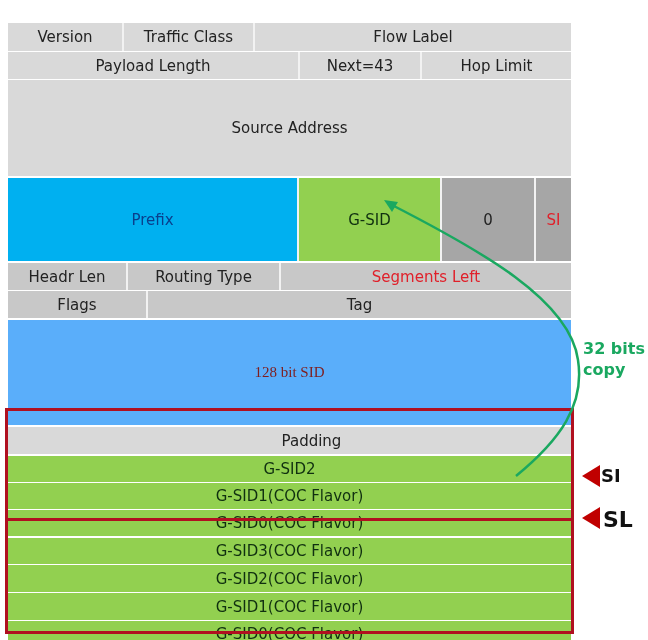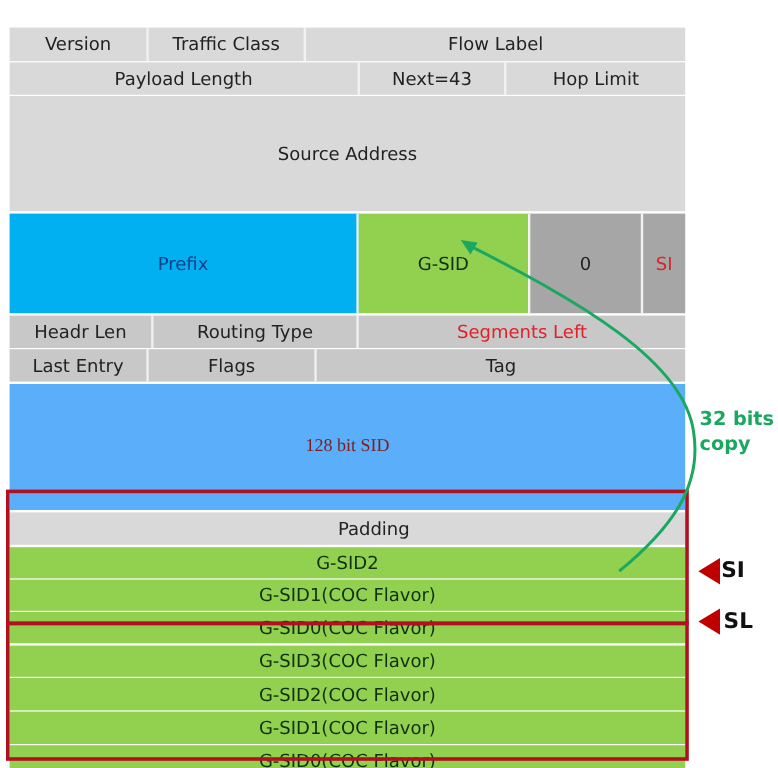--- a/index.html
+++ b/index.html
@@ -42,26 +42,25 @@
 
 <div class="row" style="top:162px;height:83px;">
   <div class="cell cyan" style="width:291px;">Prefix</div>
   <div class="cell green" style="width:143px;">G-SID</div>
   <div class="cell dg" style="width:94px;">0</div>
   <div class="cell dg red-text" style="flex:1;">SI</div>
 </div>
 
 <div class="row" style="top:247px;height:27px;">
   <div class="cell mg" style="width:120px;">Headr Len</div>
-  <div class="cell mg" style="width:171px;">Routing Type</div>
+  <div class="cell mg" style="width:153px;">Routing Type</div>
   <div class="cell mg red-text" style="flex:1;">Segments Left</div>
 </div>
 
 <div class="row" style="top:275px;height:27px;">
-  <div class="cell mg" style="width:116px;">Last Entry</div>
   <div class="cell mg" style="width:140px;">Flags</div>
   <div class="cell mg" style="flex:1;">Tag</div>
 </div>
 
 <div class="row" style="top:304px;height:105px;">
   <div class="cell blue" style="flex:1;">128 bit SID</div>
 </div>
 
 <div class="row" style="top:411px;height:27px;">
   <div class="cell lg" style="flex:1;padding-left:44px;">Padding</div>
@@ -99,13 +98,13 @@
 
 <div class="ann" style="left:583px;top:338px;color:#1aa860;font-size:16px;line-height:21px;">
   <div>32 bits</div>
   <div>copy</div>
 </div>
 
 <div class="tri" style="left:582px;top:465px;"></div>
 <div class="ann" style="left:601px;top:465px;font-size:18px;color:#111;">SI</div>
 
 <div class="tri" style="left:582px;top:507px;"></div>
-<div class="ann" style="left:603px;top:507px;font-size:18px;color:#111;">SL</div>
+<div class="ann" style="left:603px;top:507px;font-size:22px;color:#111;">SL</div>
 
 </body></html>

